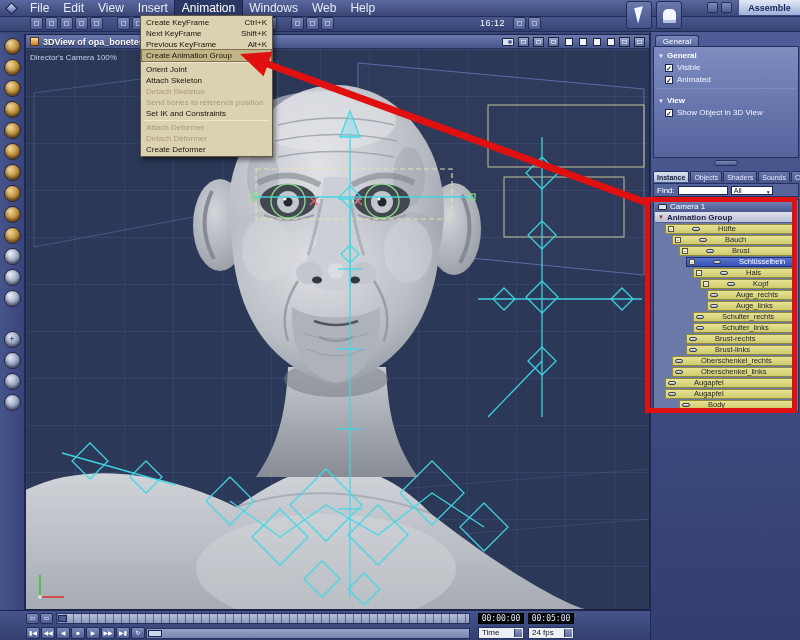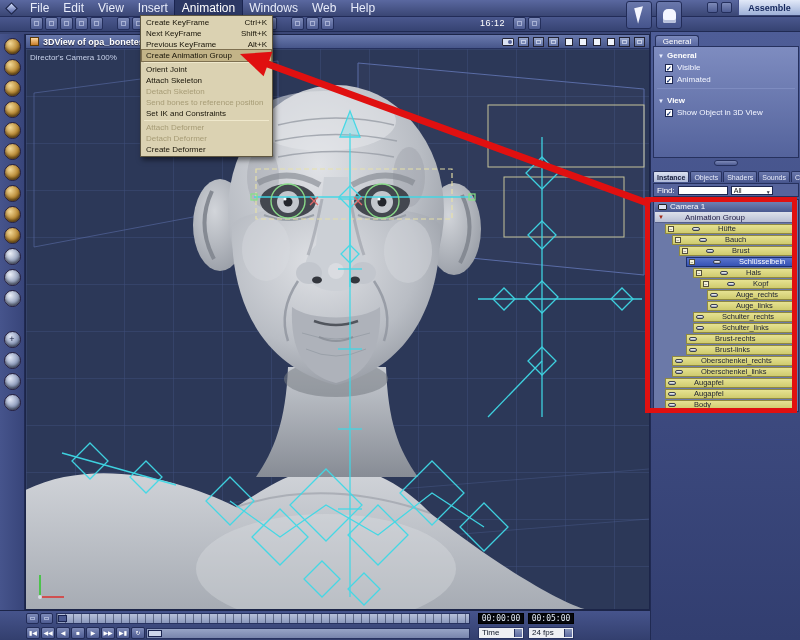--- a/index.html
+++ b/index.html
@@ -98,21 +98,21 @@
   .fdd{width:42px;height:9px;background:#fff;border:1px solid #1c2650;color:#111;font-size:7px;
     line-height:8px;padding-left:2px;position:relative}
   .fdd::after{content:"▼";position:absolute;right:1px;top:1px;font-size:5px;color:#334}
 
   
   .tree{position:absolute;left:2px;top:167px;width:146px;background:#6b79a8;padding:1px;border:1px solid #26315e}
   .thead{height:11px;background:linear-gradient(#7383b6,#49588f);color:#fff;font-size:8px;
     display:flex;align-items:center;gap:3px;padding:0 3px}
   .camico{width:9px;height:6px;flex:none;background:#dbe2f2;border:1px solid #222;border-radius:1px}
   .grow{height:11px;background:linear-gradient(#dde0ea,#b9bfd4);display:flex;align-items:center;
-    font-size:8px;gap:21px;padding:0 3px;border-bottom:1px solid #55608c;font-weight:normal;color:#25224a}
+    font-size:8px;gap:3px;padding:0 3px;border-bottom:1px solid #55608c;font-weight:bold;color:#25224a}
   .gtri{color:#a02818;font-size:6px}
   .trow{height:11px;display:flex;align-items:center}
   .tinner{flex:1;height:10px;background:linear-gradient(#e6e292,#cfcb6e);border:1px solid #8f8940;
     display:flex;align-items:center;gap:18px;padding:0 2px;font-size:7.5px;color:#1c2030;
     overflow:hidden;white-space:nowrap}
   .tinner.sel{background:linear-gradient(#5a74cc,#3652b4);border-color:#1c306e;color:#fff}
   .texp{width:6px;height:6px;flex:none;background:#f4f2da;border:1px solid #55503a;
     font-size:5px;line-height:4px;text-align:center;color:#333}
   .texp::after{content:"−"}
   .tbone{width:8px;height:4px;flex:none;background:linear-gradient(#fbfbfd,#99a0ae);
@@ -538,21 +538,21 @@
             <span class="tbone"></span>
             <span>Augapfel</span>
           </div>
         </div>
       <div class="trow" style="padding-left:10px">
           <div class="tinner">
             <span class="tbone"></span>
             <span>Augapfel</span>
           </div>
         </div>
-      <div class="trow" style="padding-left:10px">
+      <div class="trow" style="padding-left:24px">
           <div class="tinner">
             <span class="tbone"></span>
             <span>Body</span>
           </div>
         </div>
     </div>
   </div>
 
   <div class="timeline">
     <div class="kbtns">

